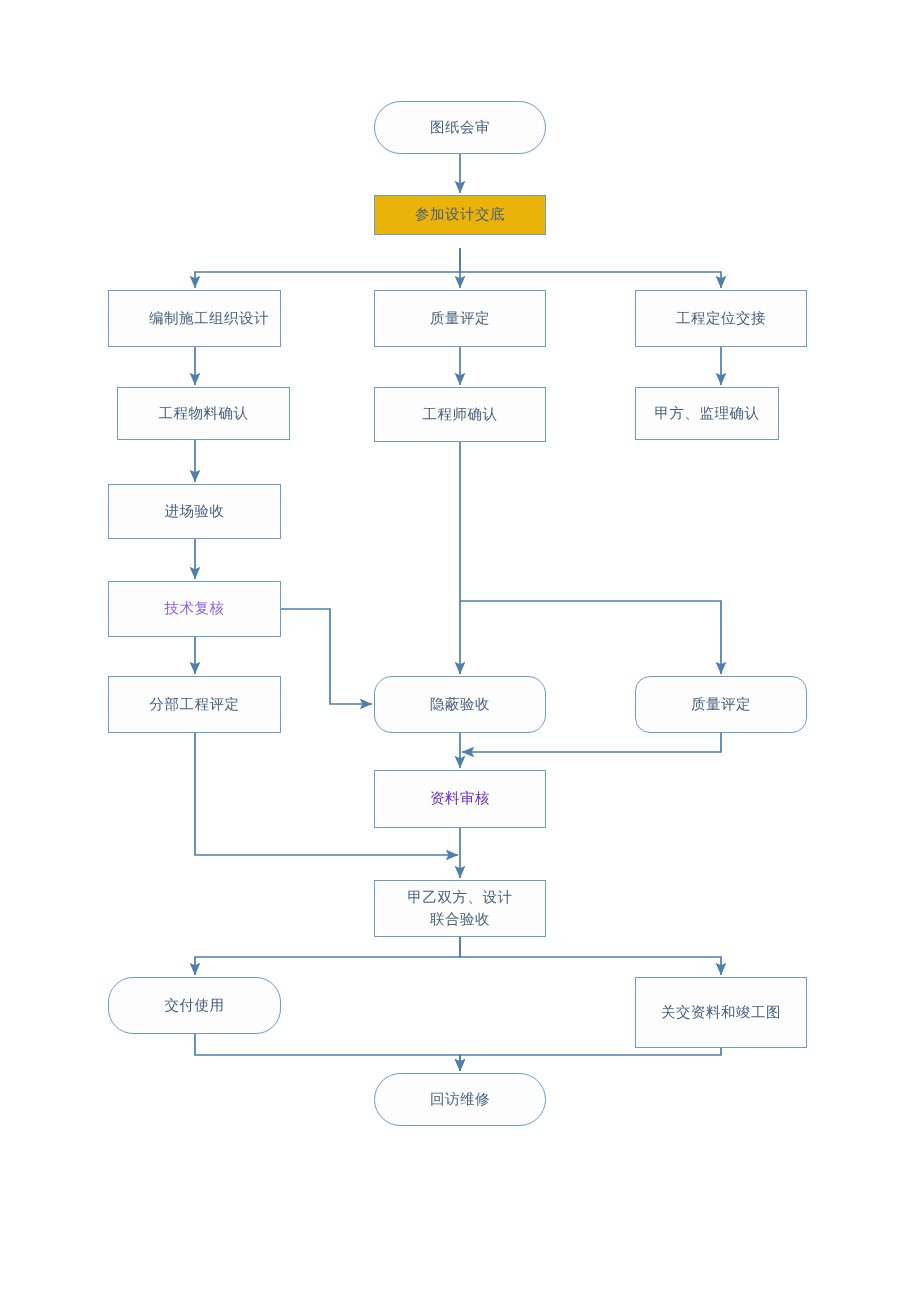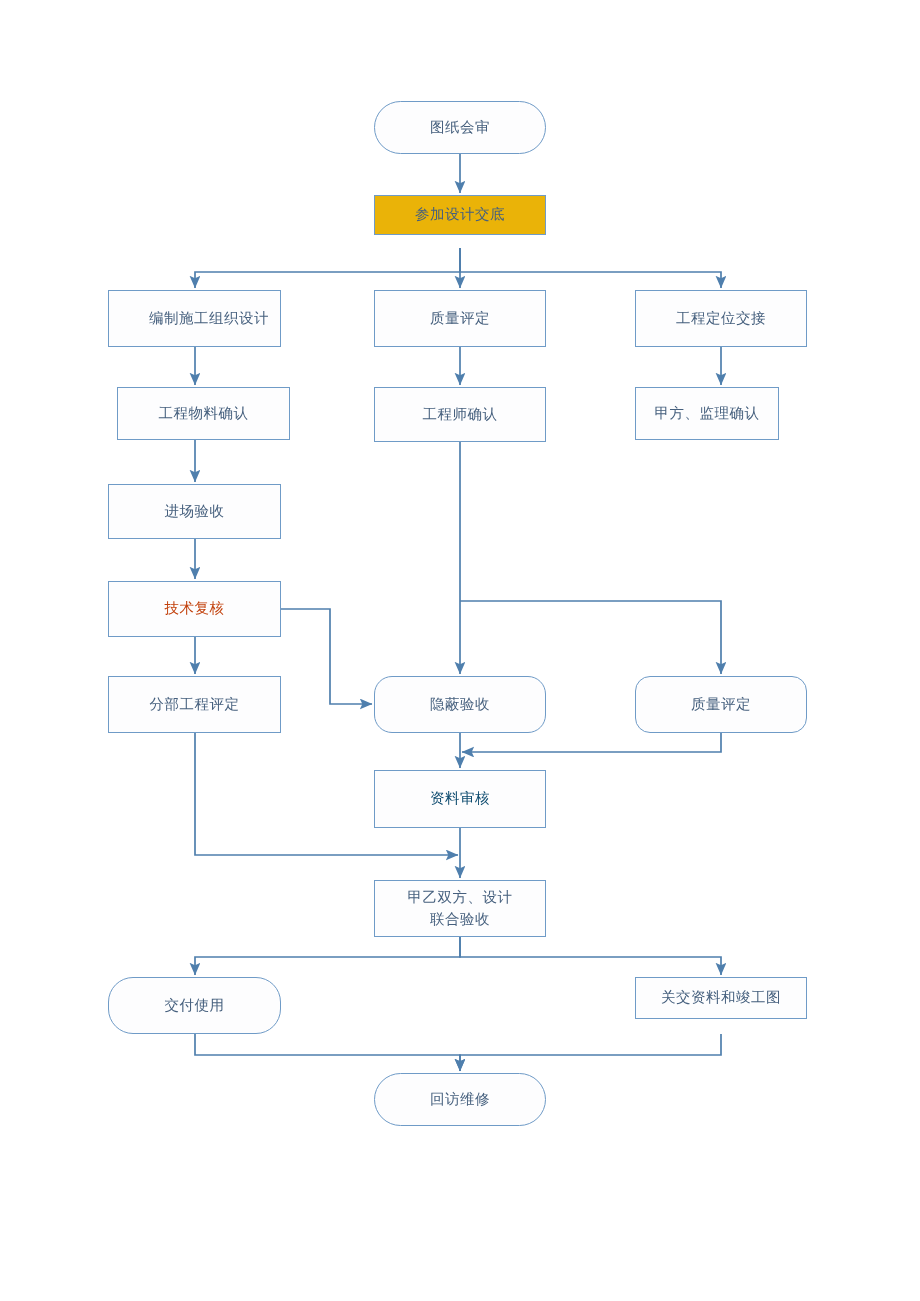--- a/index.html
+++ b/index.html
@@ -145,43 +145,43 @@
       </div>
       <div class="node" style="left: 374px; top: 387px; width: 172px; height: 55px; border-color: rgb(111, 155, 199); background: rgb(253, 253, 254); color: rgb(70, 96, 126);">
         <span class="label">工程师确认</span>
       </div>
       <div class="node" style="left: 635px; top: 387px; width: 144px; height: 53px; border-color: rgb(111, 155, 199); background: rgb(253, 253, 254); color: rgb(70, 96, 126);">
         <span class="label">甲方、监理确认</span>
       </div>
       <div class="node" style="left: 108px; top: 484px; width: 173px; height: 55px; border-color: rgb(111, 155, 199); background: rgb(253, 253, 254); color: rgb(70, 96, 126);">
         <span class="label">进场验收</span>
       </div>
-      <div class="node" style="left: 108px; top: 581px; width: 173px; height: 56px; border-color: rgb(111, 155, 199); background: rgb(253, 253, 254); color: #c2410c;">
+      <div class="node" style="left: 108px; top: 581px; width: 173px; height: 56px; border-color: rgb(111, 155, 199); background: rgb(253, 253, 254); color: #8b5cf6;">
         <span class="label">技术复核</span>
       </div>
       <div class="node" style="left: 108px; top: 676px; width: 173px; height: 57px; border-color: rgb(111, 155, 199); background: rgb(253, 253, 254); color: rgb(70, 96, 126);">
         <span class="label">分部工程评定</span>
       </div>
       <div class="node" style="left: 374px; top: 676px; width: 172px; height: 57px; border-color: rgb(111, 155, 199); background: rgb(253, 253, 254); color: rgb(70, 96, 126); border-radius: 18px;">
         <span class="label">隐蔽验收</span>
       </div>
       <div class="node" style="left: 635px; top: 676px; width: 172px; height: 57px; border-color: rgb(111, 155, 199); background: rgb(253, 253, 254); color: rgb(70, 96, 126); border-radius: 15px;">
         <span class="label">质量评定</span>
       </div>
-      <div class="node" style="left: 374px; top: 770px; width: 172px; height: 58px; border-color: rgb(111, 155, 199); background: rgb(253, 253, 254); color: #0c4a6e;">
+      <div class="node" style="left: 374px; top: 770px; width: 172px; height: 58px; border-color: rgb(111, 155, 199); background: rgb(253, 253, 254); color: #6d28d9;">
         <span class="label">资料审核</span>
       </div>
       <div class="node" style="left: 374px; top: 880px; width: 172px; height: 57px; border-color: rgb(111, 155, 199); background: rgb(253, 253, 254); color: rgb(70, 96, 126);">
         <span class="label">甲乙双方、设计
 联合验收</span>
       </div>
       <div class="node" style="left: 108px; top: 977px; width: 173px; height: 57px; border-color: rgb(111, 155, 199); background: rgb(253, 253, 254); color: rgb(70, 96, 126); border-radius: 25px;">
         <span class="label">交付使用</span>
       </div>
-      <div class="node" style="left: 635px; top: 977px; width: 172px; height: 42px; border-color: rgb(111, 155, 199); background: rgb(253, 253, 254); color: rgb(70, 96, 126);">
+      <div class="node" style="left: 635px; top: 977px; width: 172px; height: 71px; border-color: rgb(111, 155, 199); background: rgb(253, 253, 254); color: rgb(70, 96, 126);">
         <span class="label">关交资料和竣工图</span>
       </div>
       <div class="node terminal" style="left: 374px; top: 1073px; width: 172px; height: 53px; border-color: rgb(111, 155, 199); background: rgb(253, 253, 254); color: rgb(70, 96, 126);">
         <span class="label">回访维修</span>
       </div>
     </div>
 
 </div>
 
 </body></html>

